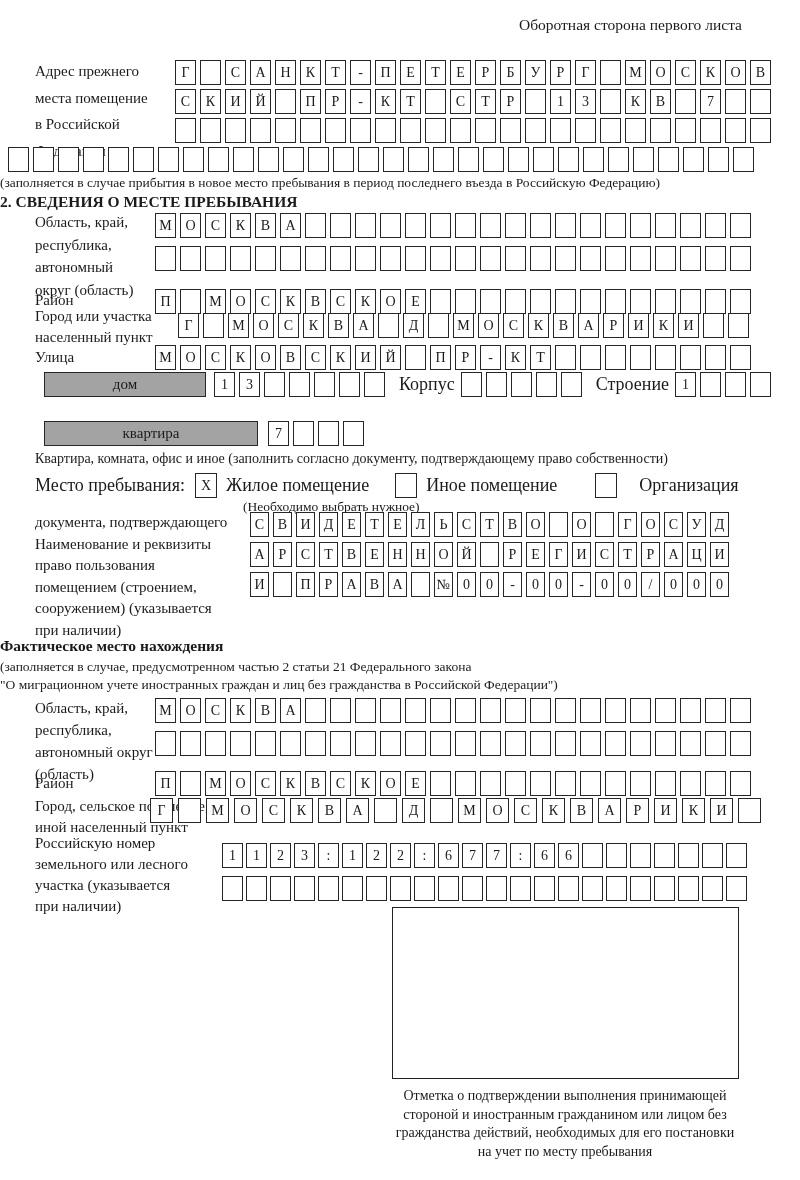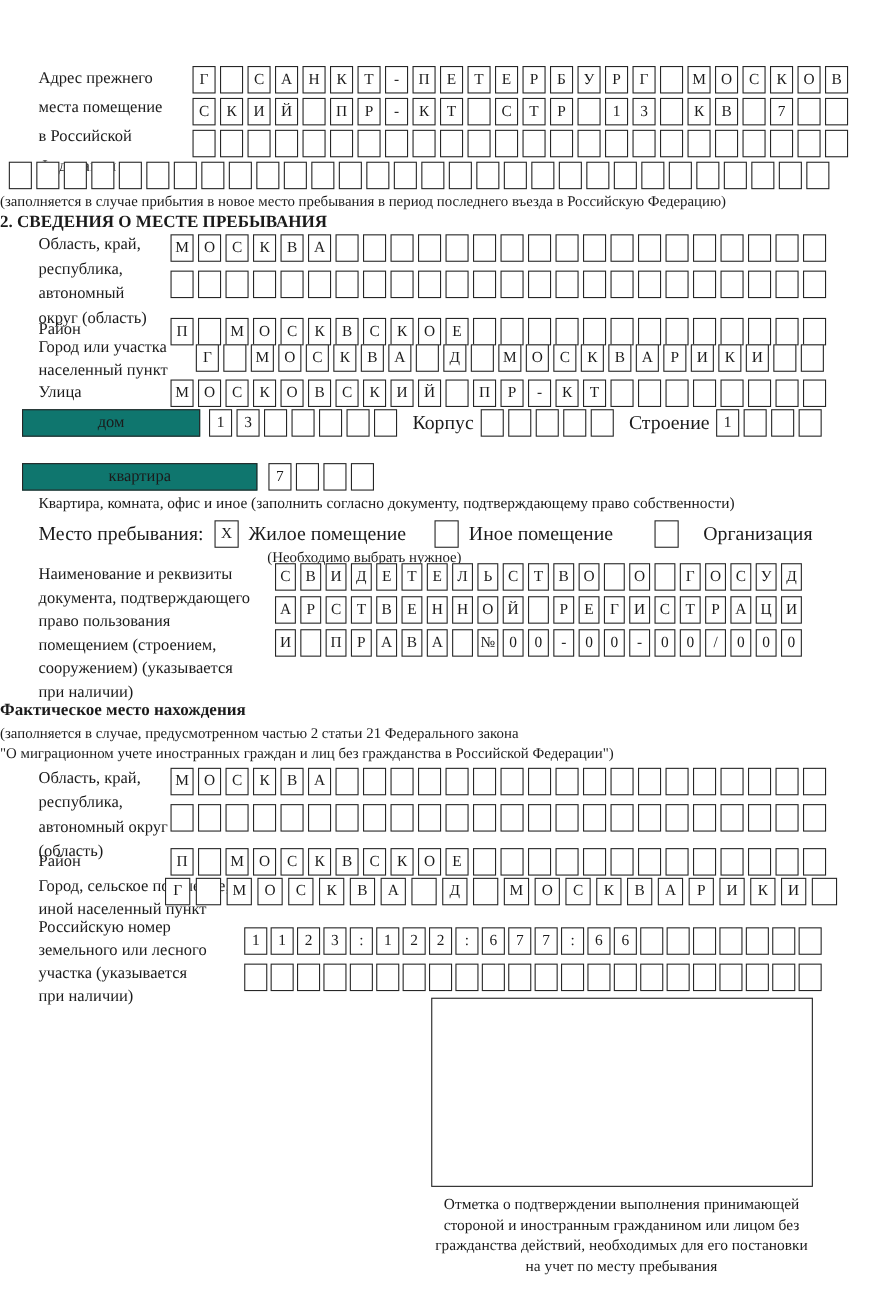--- a/index.html
+++ b/index.html
@@ -20,36 +20,37 @@
     display:flex;align-items:center;justify-content:center;
     font-size:14px;line-height:1;flex:0 0 auto;
   }
   .doc-row .cell{width:17px;border-width:1.6px;}
   .doc-row{gap:4px;}
   .wide-row .cell{width:21px;}
   .wide-row{gap:5px;}
   .tight{gap:3px;}
   .inline-box{
     height:23px;border:1.4px solid #262626;display:flex;align-items:center;
-    justify-content:center;font-size:15px;flex:0 0 auto;background:#0f766e;
+    justify-content:center;font-size:15px;flex:0 0 auto;background:#a3a3a3;margin-left:24px;
   }
   .flexrow{display:flex;align-items:center;}
   .rowlabel{font-size:18px;line-height:25.8px;flex:0 0 auto;}
   .chk{
     width:20px;height:23px;border:1.5px solid #262626;display:flex;align-items:center;
     justify-content:center;font-size:14px;flex:0 0 auto;background:#fff;
   }
   .stamp-box{border:1.6px solid #222;background:#fff;}
   .caption{font-size:14px;text-align:center;line-height:18.5px;}
 </style>
 </head>
 <body>
 
 <div class="page">
 
+  <div class="abs side-note">Оборотная сторона первого листа</div>
 
   <div class="abs lbl" style="left:35px;top:58px;line-height:26.5px;">
     <span>Адрес прежнего</span>
     <span>места помещение</span>
     <span>в Российской</span>
     <span>Федерации</span>
   </div>
   <div class="abs cellrow" style="left:175px;top:60px;">
       <span class="cell">Г</span>
       <span class="cell"></span>
@@ -353,22 +354,22 @@
     <div class="chk" style="margin-left:10px;">X</div>
     <div class="rowlabel" style="margin-left:9px;">Жилое помещение</div>
     <div class="chk" style="margin-left:26px;"></div>
     <div class="rowlabel" style="margin-left:9px;">Иное помещение</div>
     <div class="chk" style="margin-left:38px;"></div>
     <div class="rowlabel" style="margin-left:22px;">Организация</div>
   </div>
   <div class="abs small" style="left:243px;top:499px;">(Необходимо выбрать нужное)</div>
 
   <div class="abs lbl" style="left:35px;top:512px;line-height:21.5px;">
+    <span>документа, подтверждающего</span>
     <span>Наименование и реквизиты</span>
-    <span>документа, подтверждающего</span>
     <span>право пользования</span>
     <span>помещением (строением,</span>
     <span>сооружением) (указывается</span>
     <span>при наличии)</span>
   </div>
   <div class="abs cellrow doc-row" style="left:250px;top:512px;">
       <span class="cell">С</span>
       <span class="cell">В</span>
       <span class="cell">И</span>
       <span class="cell">Д</span>

